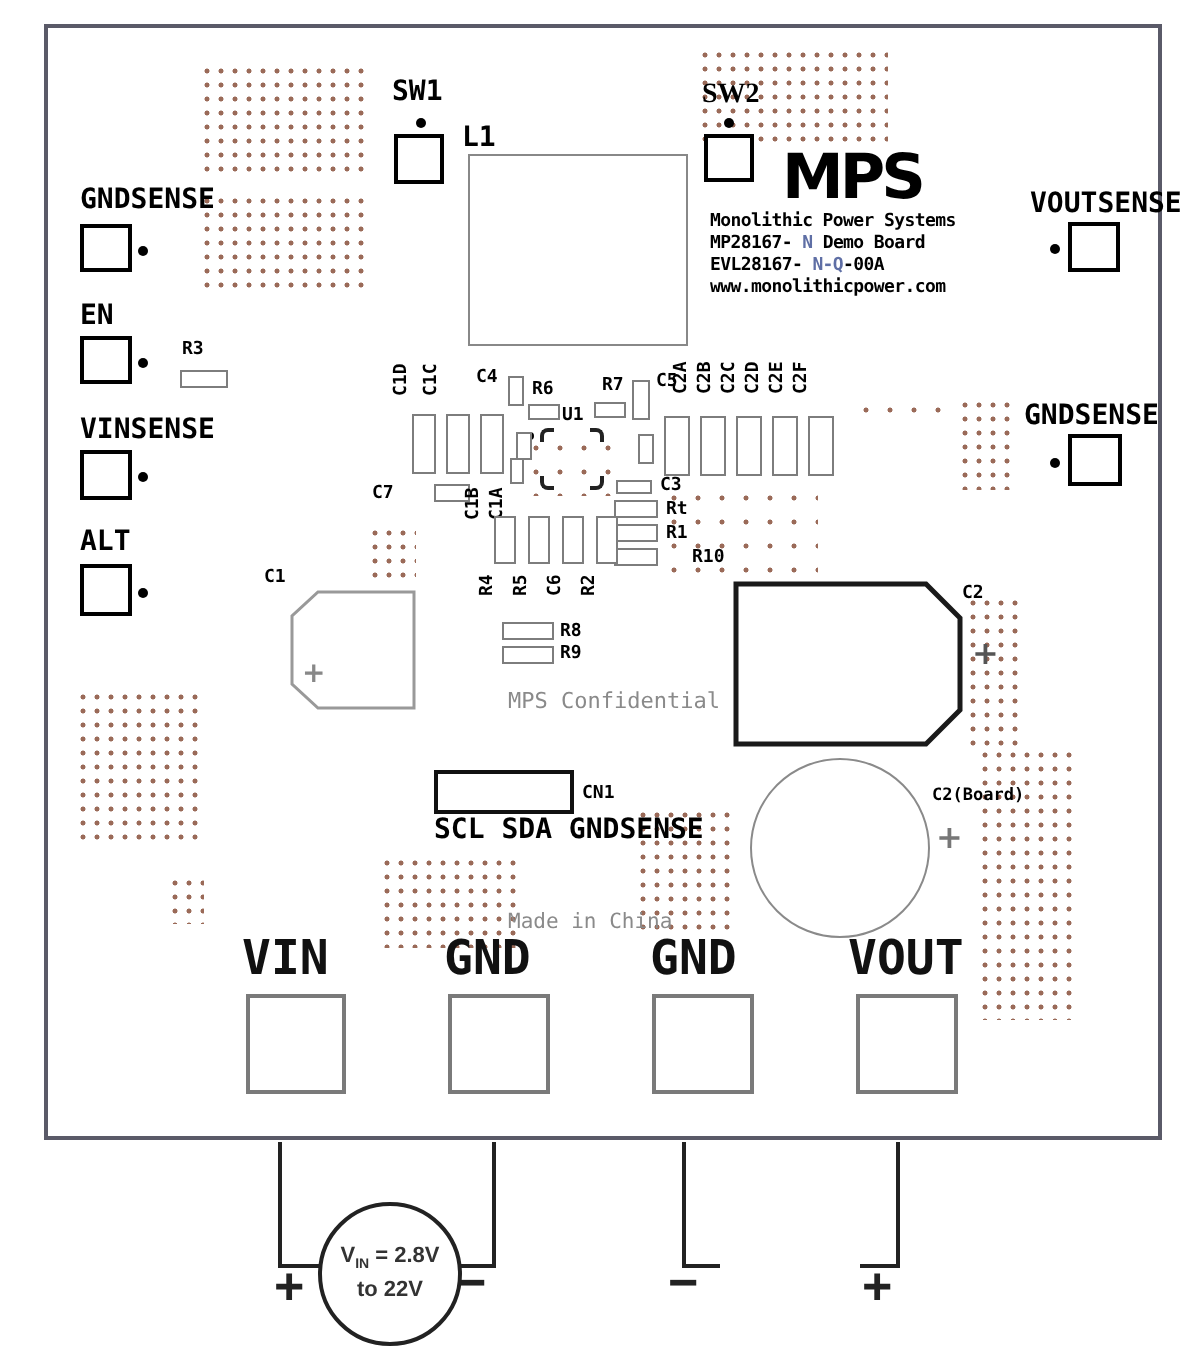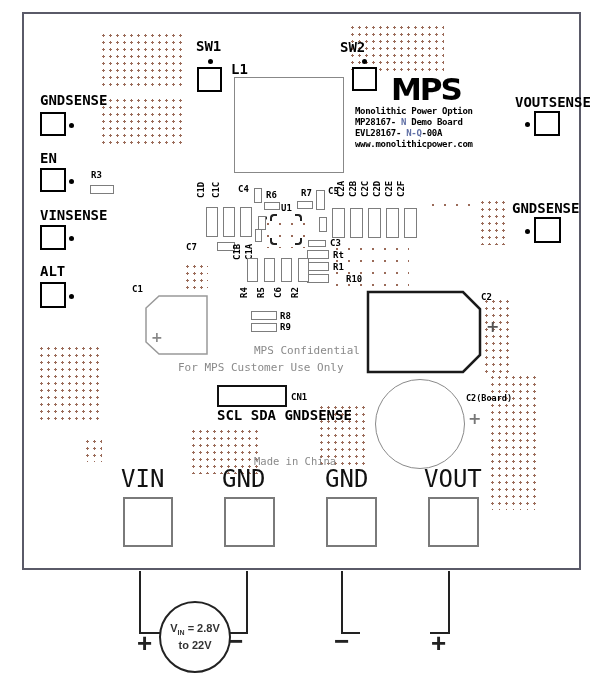--- a/index.html
+++ b/index.html
@@ -13,21 +13,21 @@
   .padB { border: 2.5px solid #000; background: #fff; }
   .padG { border: 2px solid #7a7a7a; background: #fff; }
   .comp { border: 1.5px solid #7d7d7d; background: #fff; }
   .lbl { font-weight: bold; font-size: 9px; line-height: 10px; color: #000; white-space: nowrap; }
   .plabel { font-weight: bold; font-size: 14px; line-height: 11px; color: #000; white-space: nowrap; }
   .vlabel { transform: rotate(-90deg); transform-origin: left bottom; height: 10px; }
   .vias { background-image: radial-gradient(circle, #9a6a58 1.1px, transparent 1.4px); background-size: 7px 7px; }
   .vs { background-size: 12px 12px; }
   .dotB { width: 5px; height: 5px; border-radius: 50%; background: #000; }
   .silk { color: #8a8a8a; font-size: 11px; line-height: 12px; white-space: nowrap; }
-  .bigpad { font-weight: normal; font-size: 24px; line-height: 26px; color: #111; letter-spacing: 0; white-space: nowrap; }
+  .bigpad { font-weight: bold; font-size: 24px; line-height: 26px; color: #111; letter-spacing: 0; white-space: nowrap; }
   .wire { background: #222; }
   .circ {
     border: 2.5px solid #222; border-radius: 50%; background: #fff; z-index: 3;
     display: flex; flex-direction: column; align-items: center; justify-content: center;
     text-align: center; font-family: "Liberation Sans", sans-serif; font-weight: bold;
     font-size: 11px; color: #333; line-height: 13px;
   }
   .sign { font-family: "Liberation Sans", sans-serif; font-weight: bold; font-size: 26px; color: #222; line-height: 26px; }
   .corner { width: 7px; height: 7px; }
   .cTL { border-left: 2px solid #222; border-top: 2px solid #222; border-top-left-radius: 4px; }
@@ -82,29 +82,29 @@
   <div class="abs dotB" style="left:525px;top:122px;"></div>
 
   <div class="abs plabel" style="left:512px;top:203px;">GNDSENSE</div>
   <div class="abs padB" style="left:534px;top:217px;width:27px;height:26px;"></div>
   <div class="abs dotB" style="left:525px;top:229px;"></div>
 
   <div class="abs plabel" style="left:196px;top:41px;">SW1</div>
   <div class="abs dotB" style="left:208px;top:59px;"></div>
   <div class="abs padB" style="left:197px;top:67px;width:25px;height:25px;"></div>
 
-  <div class="abs plabel" style="left:340px;top:42px;">SW2</div>
+  <div class="abs plabel" style="left:351px;top:42px;font-family:Liberation Serif, serif;">SW2</div>
   <div class="abs dotB" style="left:362px;top:59px;"></div>
   <div class="abs padB" style="left:352px;top:67px;width:25px;height:24px;"></div>
 
   <div class="abs plabel" style="left:231px;top:64px;">L1</div>
   <div class="abs" style="left:234px;top:77px;width:110px;height:96px;border:1.5px solid #888;background:#fff;"></div>
 
   <div class="abs logo" style="left:391px;top:74px;">MPS</div>
-  <div class="abs tb" style="left:355px;top:106px;">Monolithic Power Option</div>
+  <div class="abs tb" style="left:355px;top:106px;">Monolithic Power Systems</div>
   <div class="abs tb" style="left:355px;top:117px;text-align:center;">
     <span>MP28167- </span><span class="variant">N</span><span> Demo Board</span>
   </div>
   <div class="abs tb" style="left:355px;top:128px;">
     <span>EVL28167- </span><span class="variant">N-Q</span><span>-00A</span>
   </div>
   <div class="abs tb" style="left:355px;top:139px;">www.monolithicpower.com</div>
 
   <div class="abs lbl" style="left:91px;top:170px;">R3</div>
   <div class="abs comp" style="left:90px;top:185px;width:24px;height:9px;"></div>
@@ -187,21 +187,20 @@
   <svg class="abs" style="left:366px;top:290px;" width="116" height="84">
     <path d="M2,2 L97,2 L114,19 L114,65 L97,82 L2,82 Z" fill="none" stroke="#1a1a1a" stroke-width="2.5"></path>
   </svg>
   <div class="abs pluslbl" style="left:486px;top:320px;color:#555;font-size:16px;">+</div>
 
   <div class="abs" style="left:375px;top:379px;width:90px;height:90px;border:1.5px solid #8a8a8a;border-radius:50%;background:#fff;"></div>
   <div class="abs lbl" style="left:466px;top:393px;font-size:8.5px;">C2(Board)</div>
   <div class="abs pluslbl" style="left:468px;top:412px;font-size:16px;">+</div>
 
   <div class="abs silk" style="left:254px;top:345px;">MPS Confidential</div>
-  <div class="abs silk" style="left:178px;top:362px;">For MPS Customer Use Only</div>
   <div class="abs silk" style="left:254px;top:455px;font-size:10.5px;">Made in China</div>
 
   <div class="abs" style="left:217px;top:385px;width:70px;height:22px;border:2.5px solid #111;background:#fff;"></div>
   <div class="abs lbl" style="left:291px;top:392px;">CN1</div>
   <div class="abs plabel" style="left:217px;top:410px;">SCL SDA GNDSENSE</div>
 
   <div class="abs bigpad" style="left:121px;top:466px;">VIN</div>
   <div class="abs padG" style="left:123px;top:497px;width:50px;height:50px;"></div>
   <div class="abs bigpad" style="left:222px;top:466px;">GND</div>
   <div class="abs padG" style="left:224px;top:497px;width:51px;height:50px;"></div>

